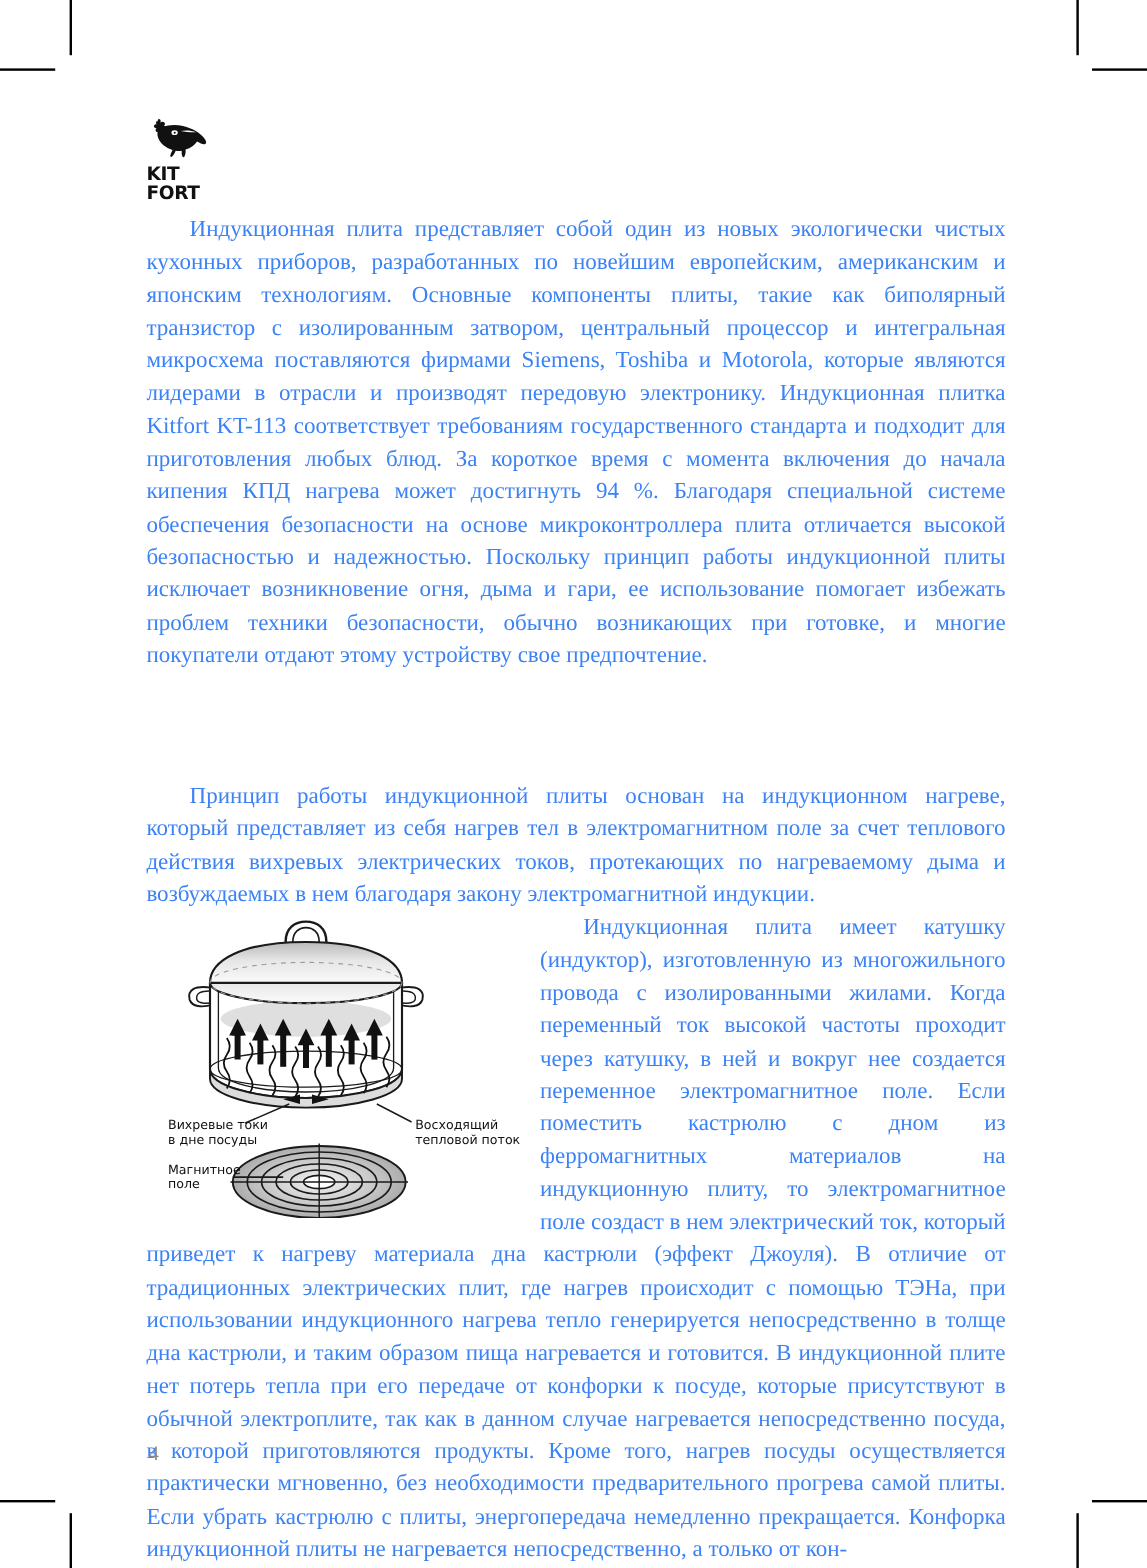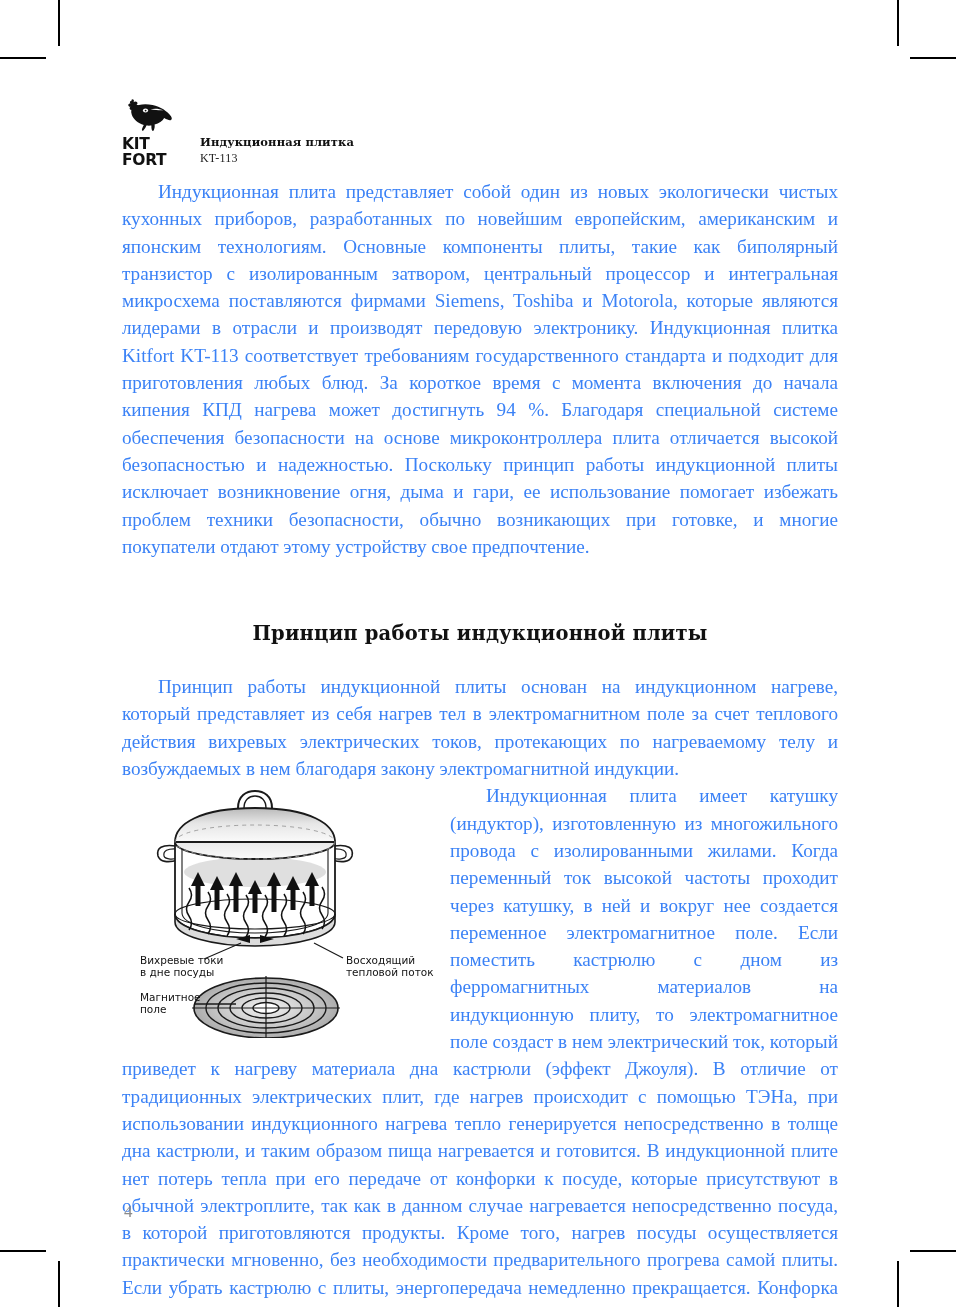--- a/index.html
+++ b/index.html
@@ -151,37 +151,32 @@
           <path d="M7.5 3.2 C7.0 1.4 8.6 0.6 9.6 1.8 C10.2 2.6 10.0 3.6 9.4 4.3 C10.6 3.4 12.2 3.2 13.1 4.2 C13.9 5.1 13.4 6.3 12.4 6.7 C13.9 6.6 15.0 7.5 14.8 8.7 C14.6 9.8 13.3 10.3 12.2 9.9 C12.7 11.0 12.3 12.3 11.1 12.6 C10.0 12.9 9.0 12.1 8.9 11.0 C8.2 12.0 6.9 12.3 6.1 11.5 C5.3 10.7 5.6 9.4 6.5 8.8 C5.3 8.9 4.2 8.2 4.3 7.0 C4.4 5.9 5.6 5.3 6.7 5.6 C6.0 5.0 5.6 4.1 6.2 3.4 C6.6 2.9 7.2 2.9 7.5 3.2 Z" fill="#111"></path>
           <path d="M9.4 9.0 C14.5 6.2 21.5 5.4 28.5 7.0 C36.5 8.8 43.5 13.2 46.8 18.0 C48.0 19.8 48.2 21.3 47.0 21.9 C45.6 22.6 43.2 21.6 40.2 19.9 C38.4 22.9 35.0 25.4 30.6 26.6 C30.9 28.6 30.6 30.6 29.8 32.2 C29.4 33.0 28.6 33.2 28.2 32.6 C27.6 31.7 27.3 29.9 27.4 27.6 C25.8 27.8 24.1 27.8 22.4 27.6 C21.7 29.6 20.6 31.3 19.4 32.4 C18.7 33.0 17.9 32.8 17.9 32.0 C17.9 31.0 18.6 29.2 19.8 27.0 C14.0 25.2 9.4 21.4 7.8 16.8 C6.6 13.4 7.2 10.6 9.4 9.0 Z" fill="#111"></path>
           <ellipse cx="21.5" cy="12.6" rx="2.6" ry="2.0" fill="#ffffff"></ellipse>
           <ellipse cx="21.6" cy="12.6" rx="0.9" ry="0.9" fill="#111"></ellipse>
           <path d="M26.5 11.2 C30.5 10.2 35.5 10.6 39.5 12.2 C35.8 12.4 30.8 12.0 26.5 11.2 Z" fill="#ffffff"></path>
         </svg>
       </span>
       <span class="brand-word">KIT</span>
       <span class="brand-word">FORT</span>
     </div>
-    <div class="product">
-      <div class="product-name">Индукционная плитка</div>
-      <div class="product-model">KT-113</div>
-    </div>
   </div>
 
   <div class="content">
 
     <div class="title-gap-1"></div>
 
     <p class="body">Индукционная плита представляет собой один из новых экологически чистых кухонных приборов, разработанных по новейшим европейским, американским и японским технологиям. Основные компоненты плиты, такие как биполярный транзистор с изолированным затвором, центральный процессор и интегральная микросхема поставляются фирмами Siemens, Toshiba и Motorola, которые являются лидерами в отрасли и производят передовую электронику. Индукционная плитка Kitfort KT-113 соответствует требованиям государственного стандарта и подходит для приготовления любых блюд. За короткое время с момента включения до начала кипения КПД нагрева может достигнуть 94 %. Благодаря специальной системе обеспечения безопасности на основе микроконтроллера плита отличается высокой безопасностью и надежностью. Поскольку принцип работы индукционной плиты исключает возникновение огня, дыма и гари, ее использование помогает избежать проблем техники безопасности, обычно возникающих при готовке, и многие покупатели отдают этому устройству свое предпочтение.</p>
 
     <div class="title-gap-2"></div>
-    <h1 class="section-title">Принцип работы индукционной плиты</h1>
     <div class="title-gap-3"></div>
 
-    <p class="body">Принцип работы индукционной плиты основан на индукционном нагреве, который представляет из себя нагрев тел в электромагнитном поле за счет теплового действия вихревых электрических токов, протекающих по нагреваемому телу и возбуждаемых в нем благодаря закону электромагнитной индукции.</p>
+    <p class="body">Принцип работы индукционной плиты основан на индукционном нагреве, который представляет из себя нагрев тел в электромагнитном поле за счет теплового действия вихревых электрических токов, протекающих по нагреваемому дыма и возбуждаемых в нем благодаря закону электромагнитной индукции.</p>
 
     <div class="figure-block">
       <div class="illustration">
         <svg class="illus-svg" width="302" height="252" viewBox="0 0 302 252" xmlns="http://www.w3.org/2000/svg">
           <defs>
             <linearGradient id="lidGrad" x1="0" y1="0" x2="0" y2="1">
               <stop offset="0%" stop-color="#b9b9b9"></stop>
               <stop offset="45%" stop-color="#e6e6e6"></stop>
               <stop offset="100%" stop-color="#fafafa"></stop>
             </linearGradient>

